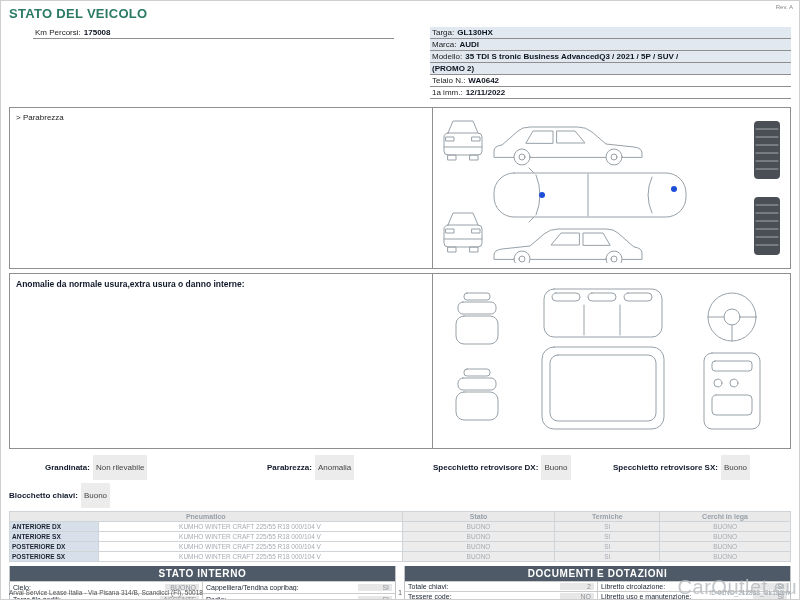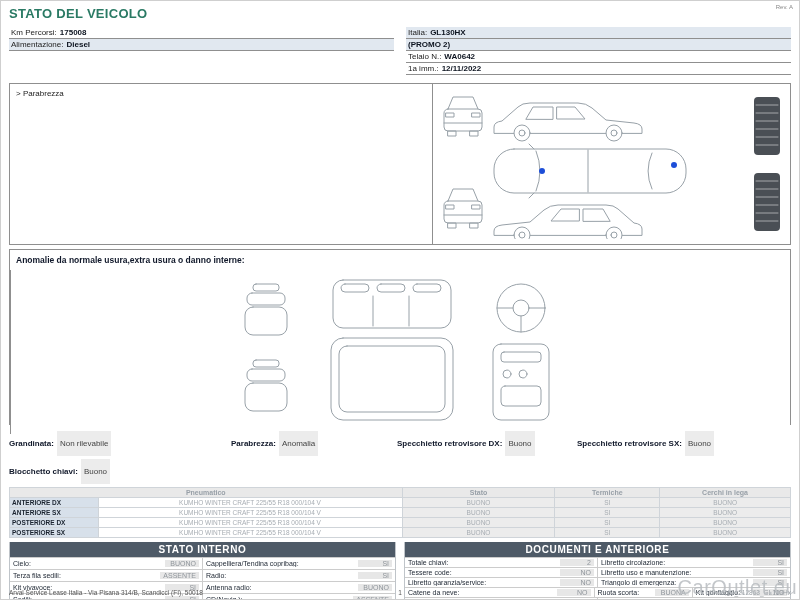--- a/index.html
+++ b/index.html
@@ -4,41 +4,41 @@
 <style>
   * { box-sizing: border-box; margin: 0; padding: 0; }
   html,body { background:#ffffff; }
   body { font-family:"Liberation Sans", sans-serif; }
   .page { width:800px; height:600px; background:#fff; border:1px solid #cfcfcf;
           position:relative; padding:5px 8px 0; color:#1b2430; overflow:hidden; }
   .rev { position:absolute; top:3px; right:6px; font-size:6px; color:#888; }
   .title { color:#2a7a64; font-size:13px; font-weight:bold; letter-spacing:.3px; margin-bottom:6px; }
 
   .info { display:flex; gap:12px; }
-  .info-col { flex:1; }
+  .info-col { flex:1;margin-left:24px; }
   .info-row { display:flex; gap:3px; font-size:8px; line-height:11px; border-bottom:1px solid #8f8f8f; padding:0 2px; min-height:12px; }
   .info-row.tint { background:#e1e8f0; }
   .info-row .lbl { color:#222; white-space:nowrap; }
   .info-row .val { font-weight:bold; color:#0d1420;text-align:center; }
 
   .box { border:1px solid #8f8f8f; margin-top:8px; display:flex; }
   .box.exterior { height:162px; }
-  .box.interior { height:176px; margin-top:4px;flex-direction:column; }
+  .box.interior { height:176px; margin-top:4px; }
   .box-text { width:422px; padding:5px 6px; }
   .box-heading { font-size:8.5px; font-weight:bold; color:#10182a; }
   .box-item { font-size:8px; color:#222; }
   .box-diagram { flex:1; border-left:1px solid #8f8f8f; display:flex; align-items:center; justify-content:center; background:#fff; }
   .diagram-svg { stroke:#98a1a8; fill:none; stroke-width:1; stroke-linejoin:round; stroke-linecap:round; }
 
   .summary { margin-top:6px; font-size:8px; }
   .sum-line { display:flex; margin-bottom:3px; align-items:center; }
   .sum-item { display:flex; gap:3px; align-items:center; }
   .sum-item .s-lbl { font-weight:bold; color:#10182a; }
   .sum-item .s-val { background:#ececec; color:#444; padding:8px 3px; }
-  .w1 { width:222px; } .w2 { width:166px; } .w3 { width:180px; }
+  .w1 { width:222px;margin-left:36px; } .w2 { width:166px; } .w3 { width:180px; }
 
   table.tires { width:100%; border-collapse:collapse; margin-top:3px; table-layout:fixed; }
   .tires th { background:#e9e9e9; color:#98a0a8; font-size:7px; border:1px solid #cfd4d9; padding:1px 2px; font-weight:bold; text-align:center; }
   .tires td { border:1px solid #cfd4d9; font-size:6.5px; line-height:8px; padding:0.5px 2px; }
   .tires td.pos { background:#d7e0ea; font-weight:bold; color:#1b2430; }
   .tires td.tname { color:#a7adb3; text-align:center; }
   .tires td.cval { color:#a7adb3; text-align:center; background:#ececec; }
 
   .bottom { display:flex; gap:8px; margin-top:4px; }
   .panel { flex:1; border:1px solid #bfc4c9; border-top:none; }
@@ -64,29 +64,33 @@
 
   <div class="rev">Rev. A</div>
   <div class="title">STATO DEL VEICOLO</div>
 
   <div class="info">
     <div class="info-col">
       <div class="info-row">
         <span class="lbl">Km Percorsi:</span>
         <span class="val">175008</span>
       </div>
-      <div class="info-row tint">
-        <span class="lbl">Alimentazione:</span>
-        <span class="val">Diesel</span>
-      </div>
     </div>
     <div class="info-col">
       <div class="info-row tint">
-        <span class="lbl">Italia:</span>
+        <span class="lbl">Targa:</span>
         <span class="val">GL130HX</span>
+      </div>
+      <div class="info-row tint">
+        <span class="lbl">Marca:</span>
+        <span class="val">AUDI</span>
+      </div>
+      <div class="info-row tint">
+        <span class="lbl">Modello:</span>
+        <span class="val">35 TDI S tronic Business AdvancedQ3 / 2021 / 5P / SUV /</span>
       </div>
       <div class="info-row tint">
         <span class="val">(PROMO 2)</span>
       </div>
       <div class="info-row">
         <span class="lbl">Telaio N.:</span>
         <span class="val">WA0642</span>
       </div>
       <div class="info-row">
         <span class="lbl">1a imm.:</span>
@@ -346,21 +350,21 @@
           <span class="v">SI</span>
         </div>
         <div class="kv">
           <span class="k">CD(Navig.):</span>
           <span class="v">ASSENTE</span>
         </div>
       </div>
     </div>
 
     <div class="panel dense">
-      <div class="panel-header">DOCUMENTI E ANTERIORE</div>
+      <div class="panel-header">DOCUMENTI E DOTAZIONI</div>
       <div class="kv-row">
         <div class="kv">
           <span class="k">Totale chiavi:</span>
           <span class="v">2</span>
         </div>
         <div class="kv">
           <span class="k">Libretto circolazione:</span>
           <span class="v">SI</span>
         </div>
       </div>

